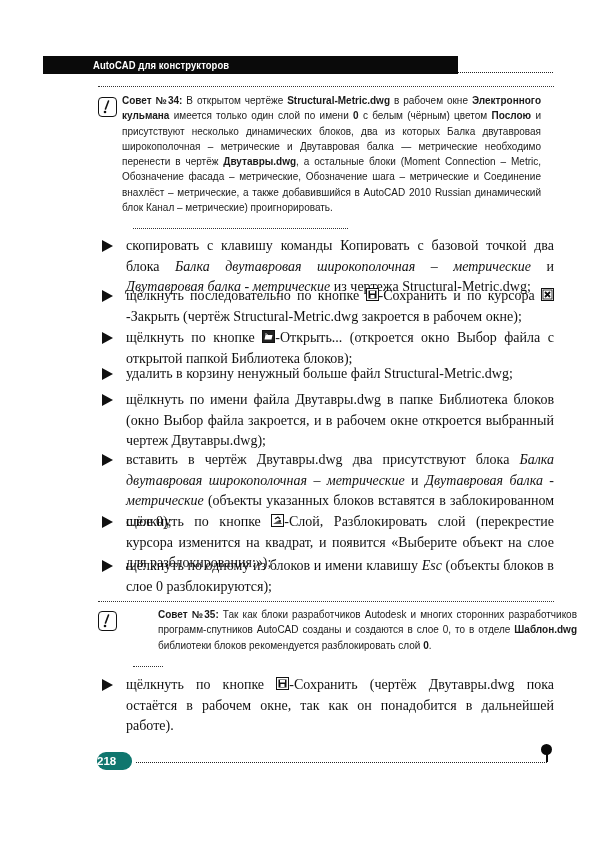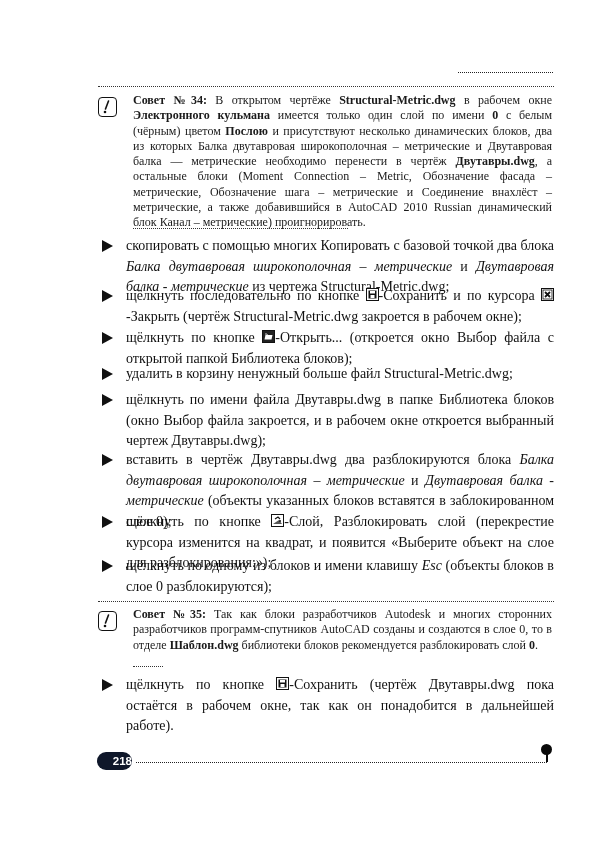--- a/index.html
+++ b/index.html
@@ -10,62 +10,65 @@
   .header-bar { position:absolute; left:43px; top:56px; width:415px; height:18px; background:#0a0a0a; }
   .header-title { position:absolute; left:50px; top:3px; font-family:"Liberation Sans", sans-serif; font-weight:bold; font-size:10.5px; color:#fff; letter-spacing:0.1px; transform:scaleX(0.9); transform-origin:left center; white-space:nowrap; }
   .header-dots { position:absolute; left:458px; top:72px; width:95px; border-top:1.3px dotted #222; }
 
   .dotline { position:absolute; border-top:1.3px dotted #333; }
 
   
   .tip { position:absolute; left:98px; width:456px; }
   .tip-icon { position:absolute; left:0; top:4px; width:19px; height:20px; border:1.6px solid #111; border-radius:4px; box-sizing:border-box; }
   .tip-icon svg { position:absolute; left:3px; top:2px; }
-  .tip-text { position:absolute; left:35px; width:419px; font-family:Liberation Serif, serif; font-size:12px; line-height:15.3px; text-align:justify; color:#1a1a1a; }
+  .tip-text { position:absolute; left:24px; width:419px; font-family:Liberation Sans, sans-serif; font-size:10px; line-height:15.3px; text-align:justify; color:#1a1a1a; }
   .tip-text b { font-weight:bold; }
 
   
   .bullet { position:absolute; left:102px; width:452px; font-family:"Liberation Serif", serif; font-size:14px; line-height:20.5px; color:#111; }
   .bullet .arrow { position:absolute; left:0; top:4px; width:0; height:0; border-top:6px solid transparent; border-bottom:6px solid transparent; border-left:11px solid #111; }
   .bullet .btext { position:absolute; left:24px; width:428px; text-align:justify; }
   .bullet b { font-weight:normal; }
   .bullet i { font-style:italic; }
 
   .btn-icon { display:inline-block; width:13px; height:13px; border:1.2px solid #111; box-sizing:border-box; vertical-align:-1px; position:relative; background:#fff; margin-right:0px; }
   .btn-icon svg { position:absolute; left:0; top:0; }
 
   
-  .page-num { position:absolute; left:97px; top:752px; width:35px; height:18px; background:#0f172a; border-radius:9px; color:#fff; font-family:"Liberation Sans", sans-serif; font-weight:bold; font-size:11.5px; line-height:18px; text-align:right; }
+  .page-num { position:absolute; left:97px; top:752px; width:35px; height:18px; background:#0f766e; border-radius:9px; color:#fff; font-family:"Liberation Sans", sans-serif; font-weight:bold; font-size:11.5px; line-height:18px; text-align:left; }
   .footer-dots { position:absolute; left:136px; top:762px; width:411px; border-top:1.4px dotted #222; }
   .footer-pin { position:absolute; left:541px; top:744px; width:11px; height:11px; border-radius:50%; background:#0a0a0a; }
   .footer-pin-stem { position:absolute; left:546px; top:754px; width:1.5px; height:8px; background:#0a0a0a; }
 </style>
 </head>
 <body>
 
 <div class="page">
 
+  <div class="header-bar">
+    <span class="header-title">AutoCAD для конструкторов</span>
+  </div>
   <div class="header-dots"></div>
 
   <div class="dotline" style="left:98px; top:86px; width:456px;"></div>
   <div class="tip" style="top:93px; height:145px;">
     <div class="tip-icon">
       <svg width="10" height="14" viewBox="0 0 10 14">
           <path d="M6.5 1 L3.5 9" stroke="#111" stroke-width="1.6" fill="none" stroke-linecap="round"></path>
           <circle cx="3" cy="12" r="1.3" fill="#111"></circle>
         </svg>
     </div>
     <div class="tip-text" style="top:0;"><b>Совет №34:</b><span> В открытом чертёже </span><b>Structural-Metric.dwg</b><span> в рабочем окне </span><b>Электронного кульмана</b><span> имеется только один слой по имени </span><b>0</b><span> с белым (чёрным) цветом </span><b>Послою</b><span> и присутствуют несколько динамических блоков, два из которых Балка двутавровая широкополочная – метрические и Двутавровая балка — метрические необходимо перенести в чертёж </span><b>Двутавры.dwg</b><span>, а остальные блоки (Moment Connection – Metric, Обозначение фасада – метрические, Обозначение шага – метрические и Соединение внахлёст – метрические, а также добавившийся в AutoCAD 2010 Russian динамический блок Канал – метрические) проигнорировать.</span></div>
   </div>
   <div class="dotline" style="left:133px; top:228px; width:215px;"></div>
 
   <div id="steps">
       <div class="bullet" style="top: 236px;">
         <span class="arrow"></span>
-        <div class="btext"><span>скопировать с помощью многих </span><b>Копировать с базовой точкой</b><span> два блока </span><i>Балка двутавровая широкополочная – метрические</i><span> и </span><i>Двутавровая балка - метрические</i><span> из чертежа </span><b>Structural-Metric.dwg</b><span>;</span></div>
+        <div class="btext"><span>скопировать с клавишу команды </span><b>Копировать с базовой точкой</b><span> два блока </span><i>Балка двутавровая широкополочная – метрические</i><span> и </span><i>Двутавровая балка - метрические</i><span> из чертежа </span><b>Structural-Metric.dwg</b><span>;</span></div>
       </div>
       <div class="bullet" style="top: 286px;">
         <span class="arrow"></span>
         <div class="btext"><span>щёлкнуть последовательно по кнопке </span><span class="btn-icon"><svg width="11" height="11" viewBox="0 0 11 11">
               <rect x="1.5" y="1.5" width="8" height="8" fill="#111"></rect>
               <rect x="3" y="2" width="5" height="2.5" fill="#fff"></rect>
               <rect x="3.5" y="6" width="4" height="3" fill="#fff"></rect>
             </svg></span><b>-Сохранить</b><span> и по курсора </span><span class="btn-icon"><svg width="11" height="11" viewBox="0 0 11 11">
               <rect x="1" y="1" width="9" height="9" fill="#fff" stroke="#111" stroke-width="0.8"></rect>
               <path d="M3 3 L8 8 M8 3 L3 8" stroke="#111" stroke-width="1.8"></path>
@@ -82,21 +85,21 @@
       <div class="bullet" style="top: 364px;">
         <span class="arrow"></span>
         <div class="btext"><span>удалить в корзину ненужный больше файл </span><b>Structural-Metric.dwg</b><span>;</span></div>
       </div>
       <div class="bullet" style="top: 390px;">
         <span class="arrow"></span>
         <div class="btext"><span>щёлкнуть по имени файла </span><b>Двутавры.dwg</b><span> в папке </span><b>Библиотека блоков</b><span> (окно </span><b>Выбор файла</b><span> закроется, и в рабочем окне откроется выбранный чертеж </span><b>Двутавры.dwg</b><span>);</span></div>
       </div>
       <div class="bullet" style="top: 450px;">
         <span class="arrow"></span>
-        <div class="btext"><span>вставить в чертёж </span><b>Двутавры.dwg</b><span> два разблокируются блока </span><i>Балка двутавровая широкополочная – метрические</i><span> и </span><i>Двутавровая балка - метрические</i><span> (объекты указанных блоков вставятся в заблокированном слое </span><b>0</b><span>);</span></div>
+        <div class="btext"><span>вставить в чертёж </span><b>Двутавры.dwg</b><span> два присутствуют блока </span><i>Балка двутавровая широкополочная – метрические</i><span> и </span><i>Двутавровая балка - метрические</i><span> (объекты указанных блоков вставятся в заблокированном слое </span><b>0</b><span>);</span></div>
       </div>
       <div class="bullet" style="top: 512px;">
         <span class="arrow"></span>
         <div class="btext"><span>щёлкнуть по кнопке </span><span class="btn-icon"><svg width="11" height="11" viewBox="0 0 11 11">
               <path d="M1 9 L10 9 L7 5 L4 7 Z" fill="#555"></path>
               <path d="M3 4 L6 2 L8 4" stroke="#111" stroke-width="1.2" fill="none"></path>
               <circle cx="8" cy="6" r="1" fill="#111"></circle>
             </svg></span><b>-Слой, Разблокировать слой</b><span> (перекрестие курсора изменится на квадрат, и появится «Выберите объект на слое для разблокирования:»);</span></div>
       </div>
       <div class="bullet" style="top: 556px;">
@@ -114,21 +117,21 @@
     </div>
 
   <div class="dotline" style="left:98px; top:601px; width:456px;"></div>
   <div class="tip" style="top:607px; height:60px;">
     <div class="tip-icon">
       <svg width="10" height="14" viewBox="0 0 10 14">
           <path d="M6.5 1 L3.5 9" stroke="#111" stroke-width="1.6" fill="none" stroke-linecap="round"></path>
           <circle cx="3" cy="12" r="1.3" fill="#111"></circle>
         </svg>
     </div>
-    <div class="tip-text" style="top:0;"><b>Совет №35:</b><span> Так как блоки разработчиков Autodesk и многих сторонних разработчиков программ-спутников AutoCAD созданы и создаются в слое 0, то в отделе </span><b>Шаблон.dwg</b><span> библиотеки блоков рекомендуется разблокировать слой </span><b>0</b><span>.</span></div>
+    <div class="tip-text" style="top:0;margin-left:36px;"><b>Совет №35:</b><span> Так как блоки разработчиков Autodesk и многих сторонних разработчиков программ-спутников AutoCAD созданы и создаются в слое 0, то в отделе </span><b>Шаблон.dwg</b><span> библиотеки блоков рекомендуется разблокировать слой </span><b>0</b><span>.</span></div>
   </div>
   <div class="dotline" style="left:133px; top:666px; width:30px;"></div>
 
   <div class="page-num">218</div>
   <div class="footer-dots"></div>
   <div class="footer-pin"></div>
   <div class="footer-pin-stem"></div>
 </div>
 
 </body></html>

